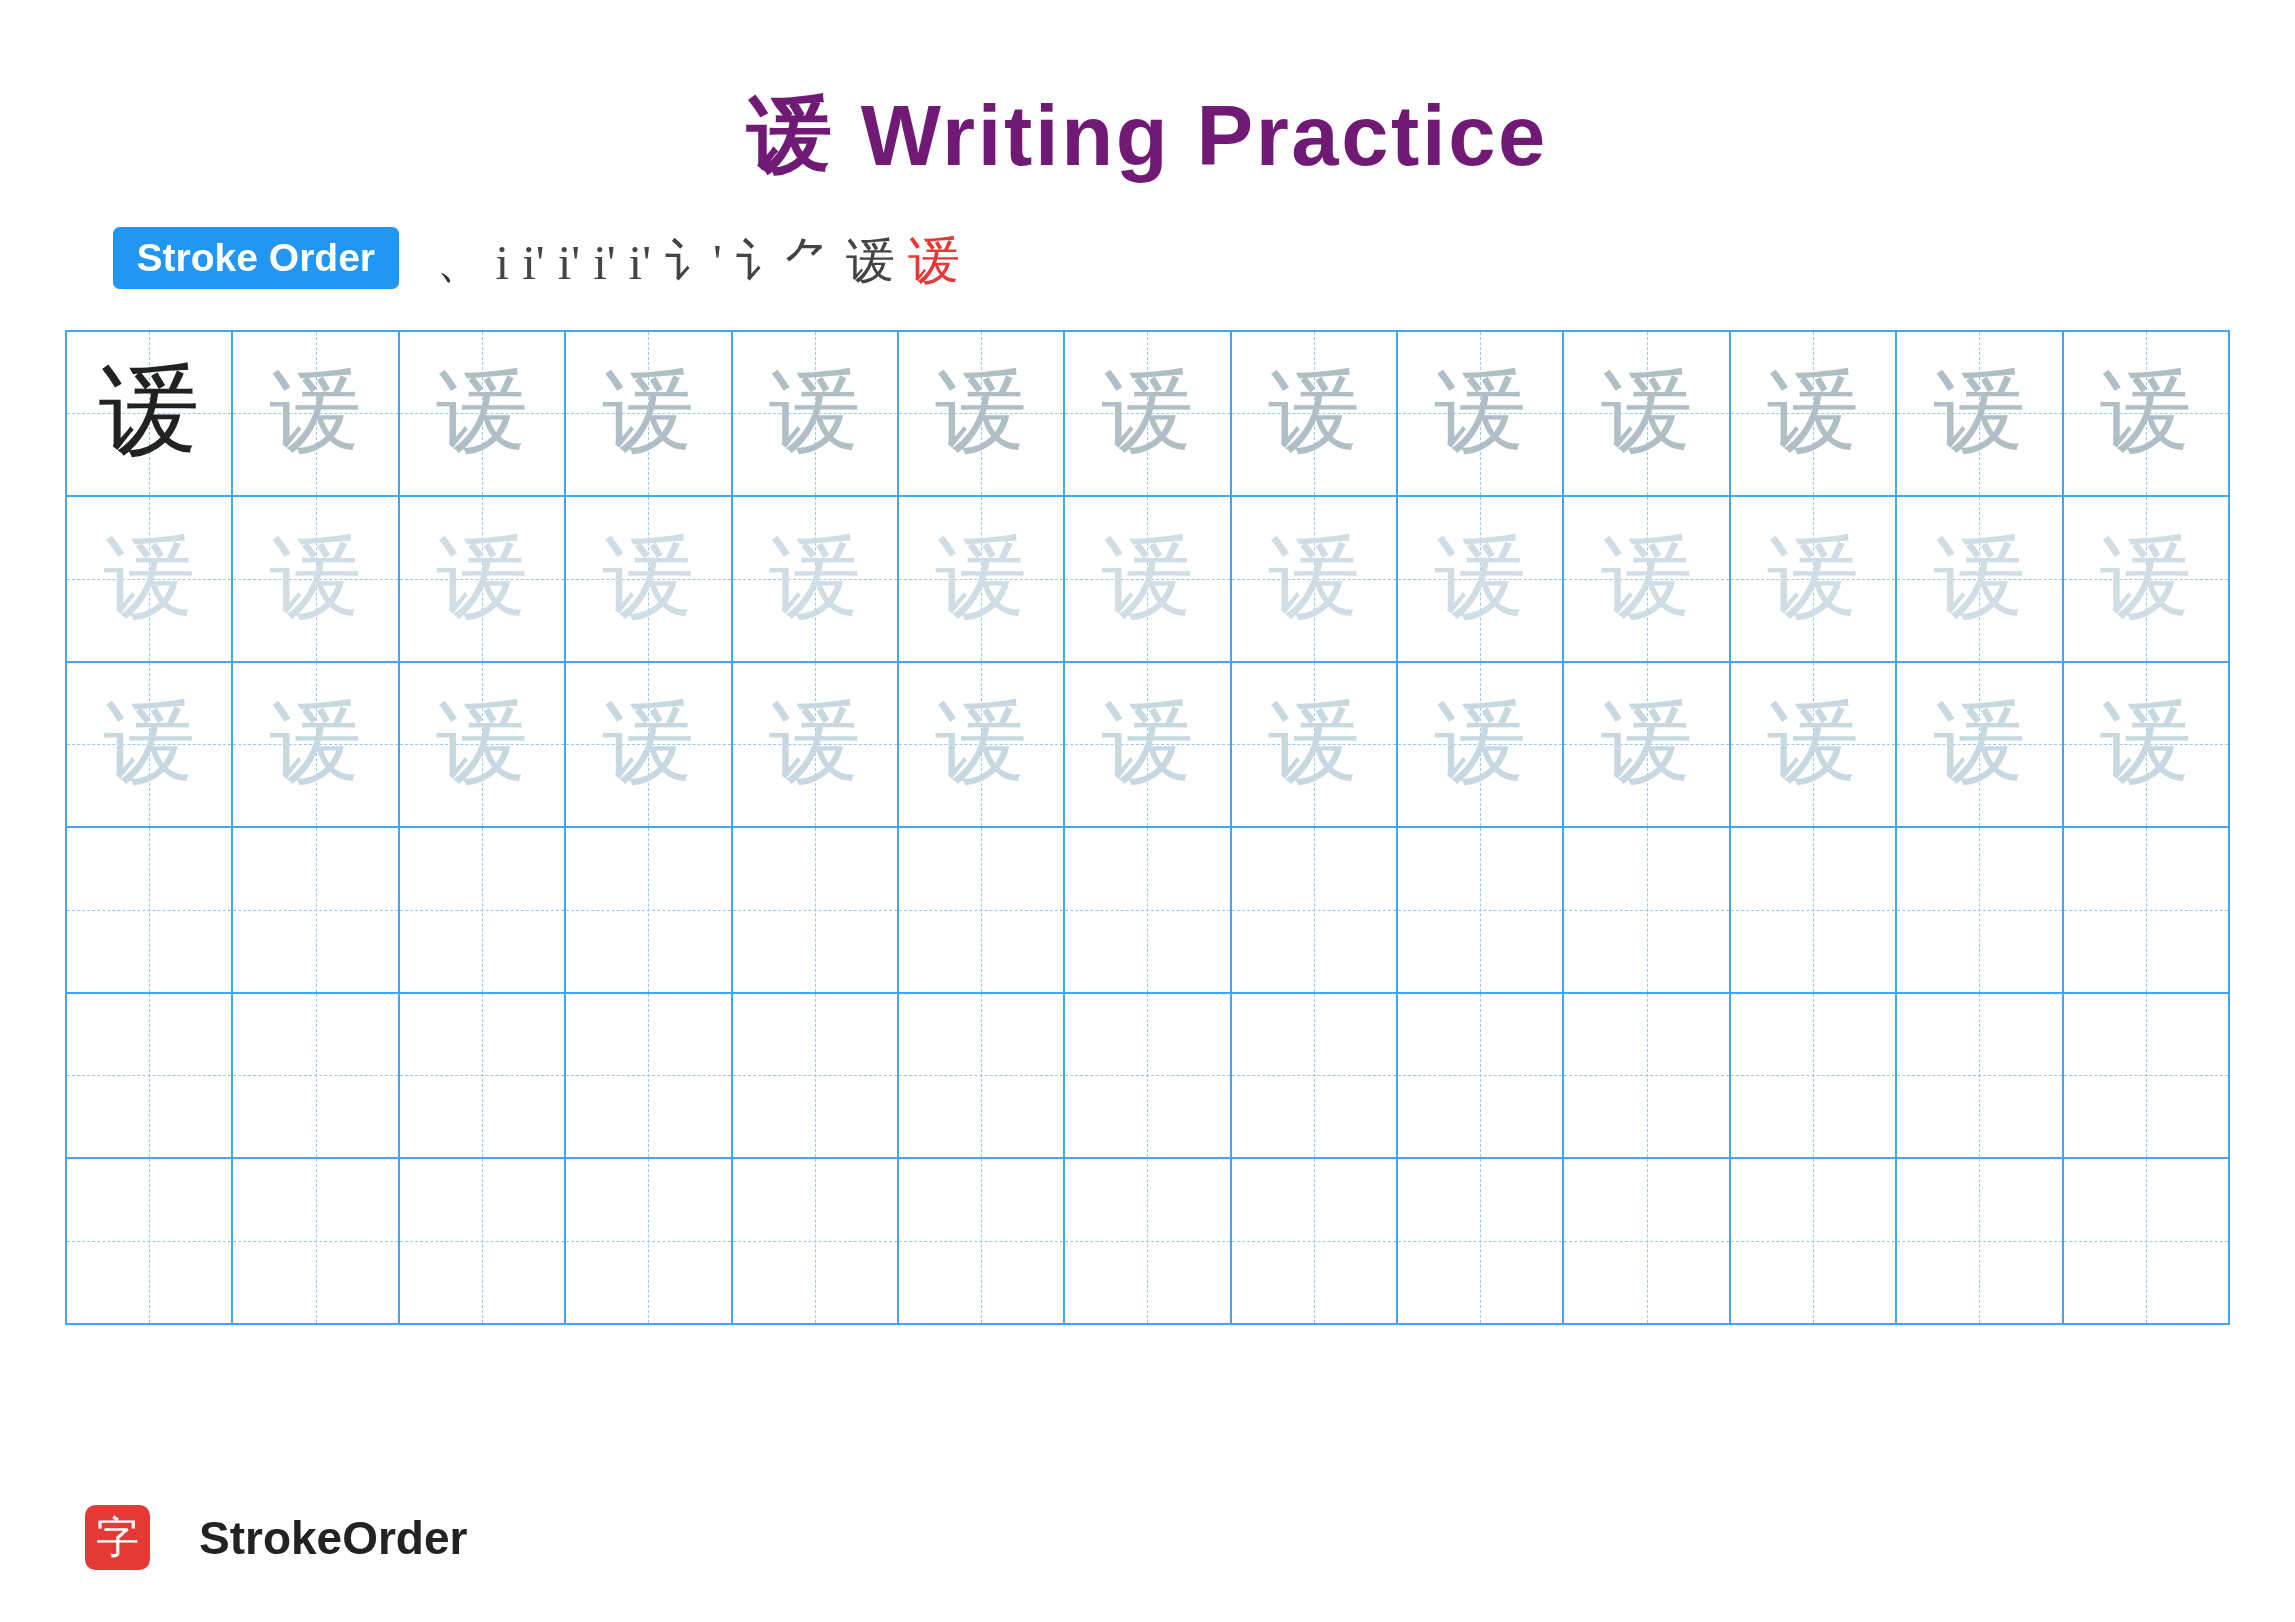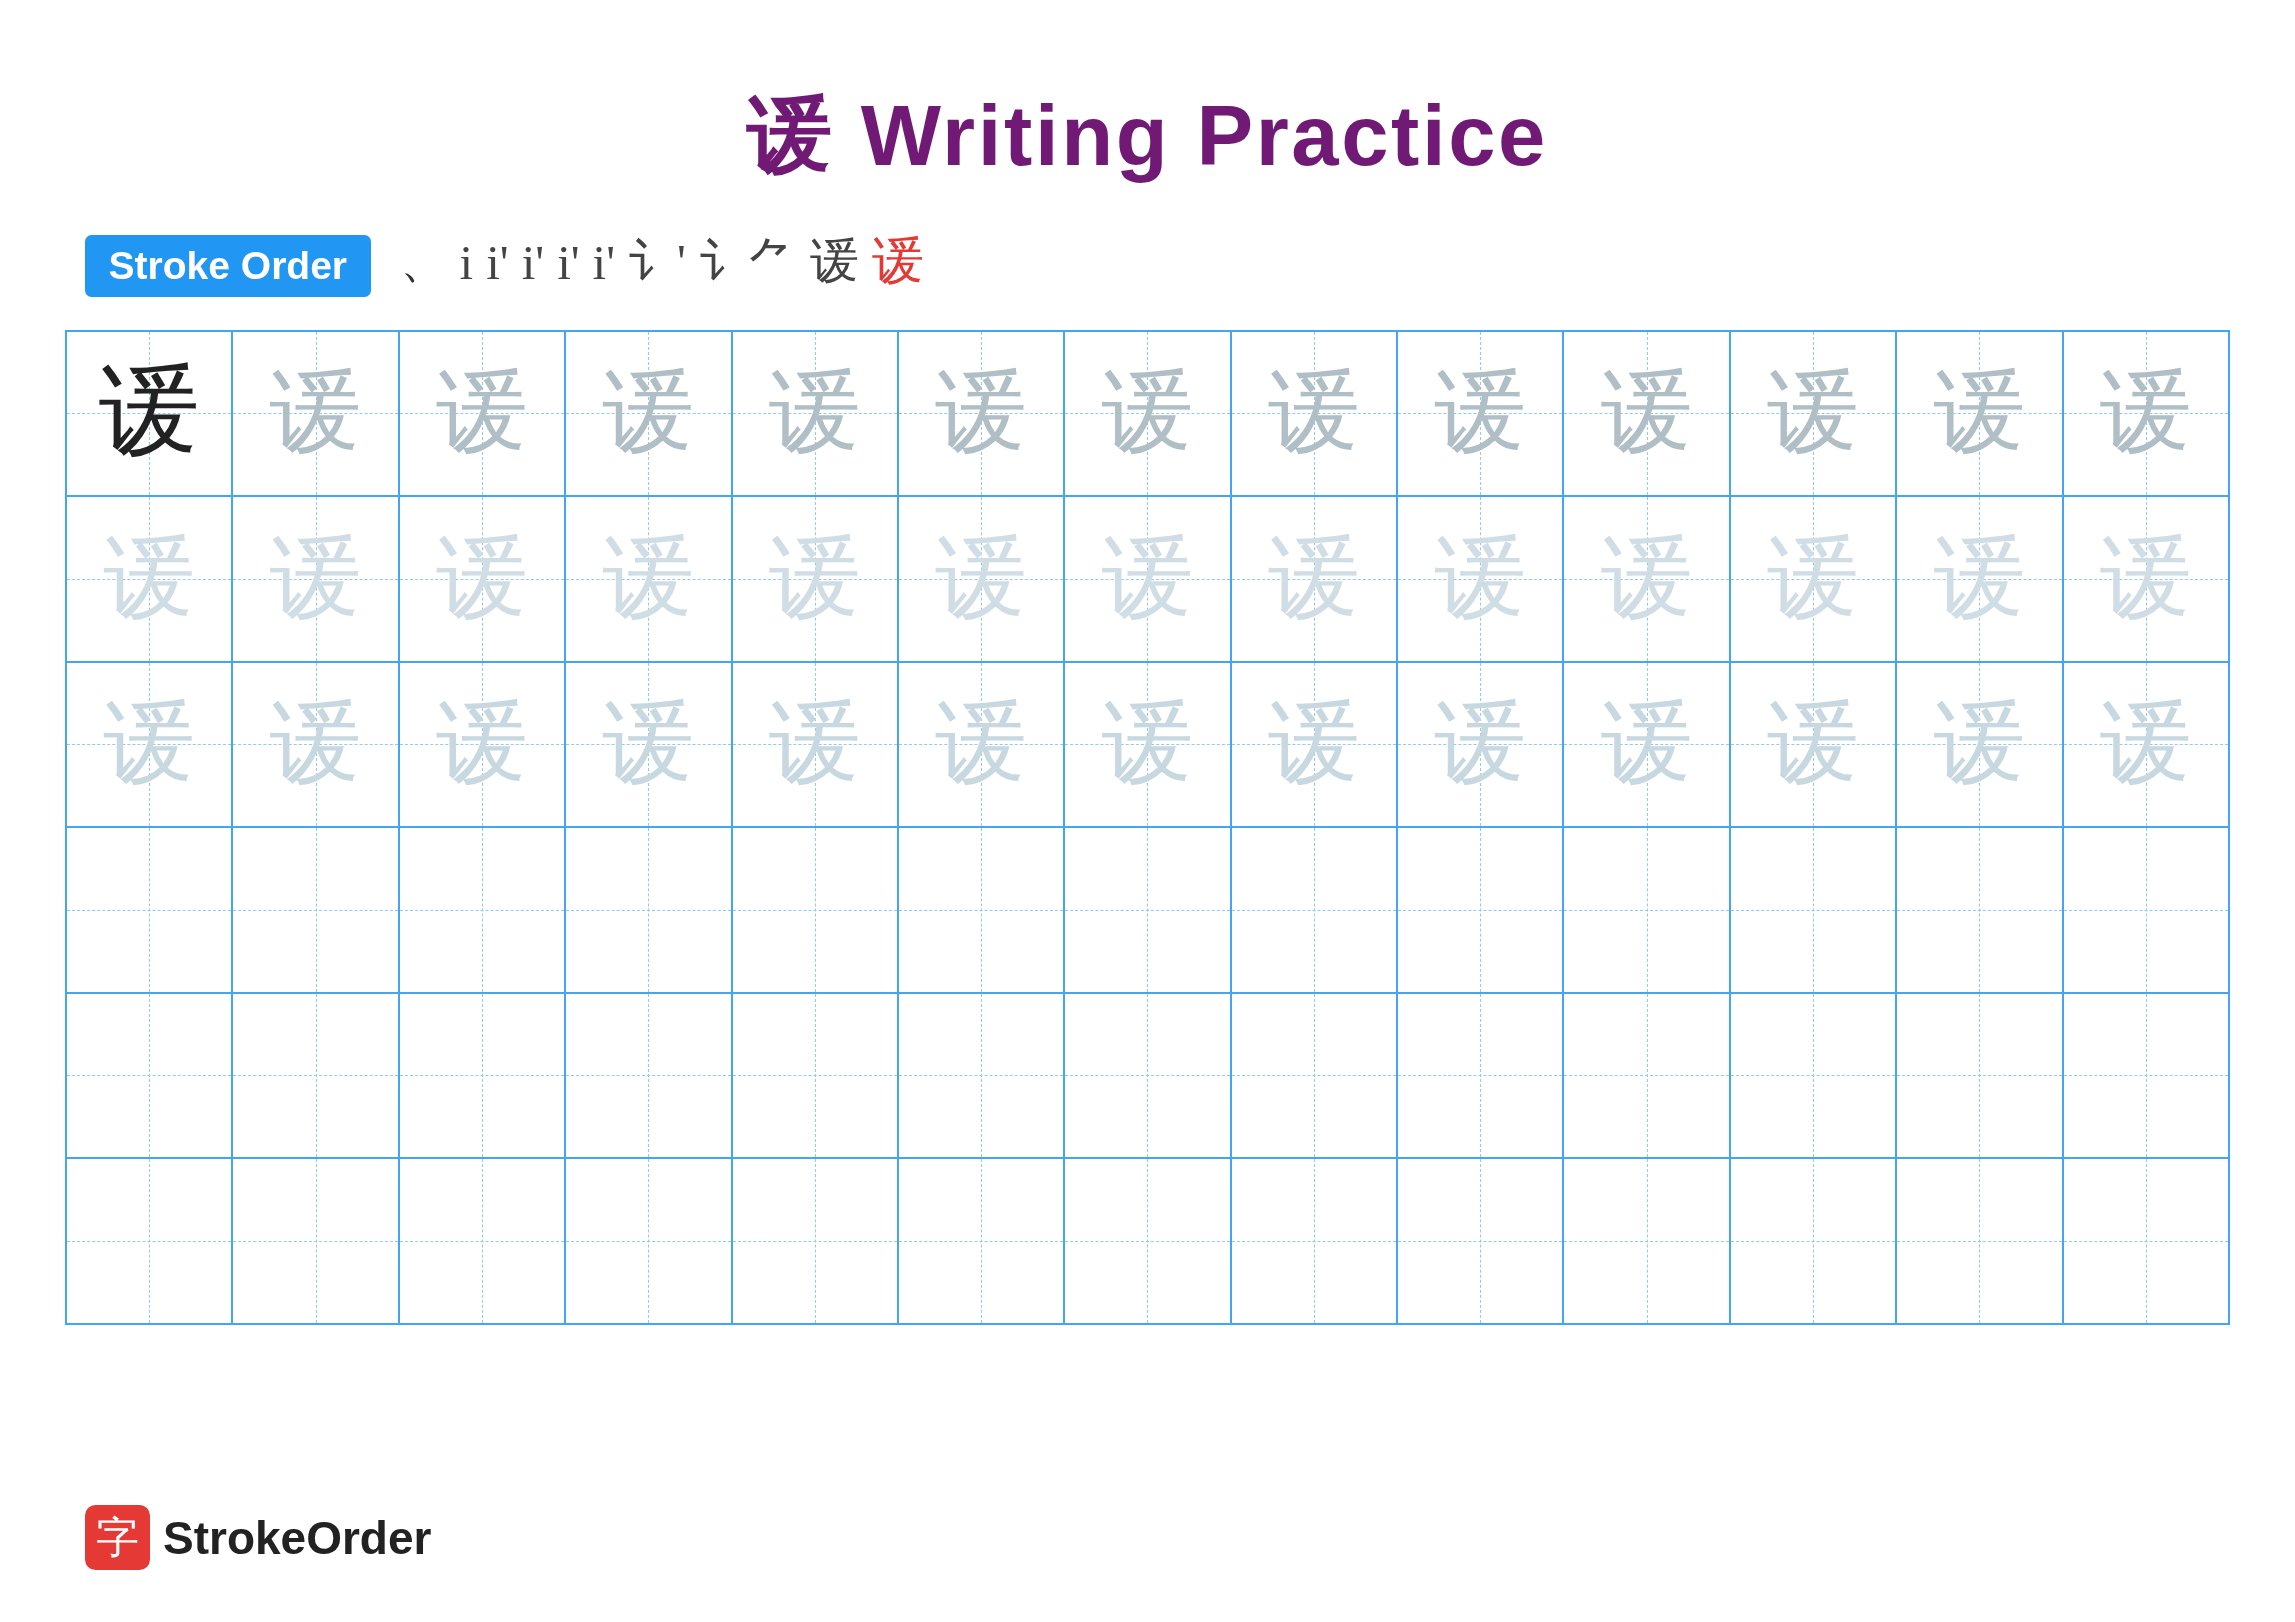--- a/index.html
+++ b/index.html
@@ -17,23 +17,24 @@
       padding-top: 79px;
       font-size: 85px;
       color: #701a75;
       font-family: Arial, sans-serif;
       font-weight: bold;
       letter-spacing: 2.6px;
     }
 
     .stroke-order-section {
       display: flex;
-      align-items: flex-end;
+      align-items: flex-start;
       padding: 33px 85px 19.6px 85px;
-      gap: 30px;
+      gap: 38px;
+      margin-left: 28px;
     }
 
     .stroke-order-badge {
       background: #2196F3;
       color: white;
       font-size: 39px;
       font-family: Arial, sans-serif;
       font-weight: bold;
       padding: 9.2px 23.6px;
       border-radius: 6.5px;
@@ -156,20 +157,21 @@
       color: white;
       font-size: 43px;
       font-family: serif;
     }
 
     .logo-text {
       font-size: 46px;
       font-weight: bold;
       color: #222;
       font-family: Arial, sans-serif;
+      margin-left: 36px;
     }
   </style>
 </head>
 <body>
 
 <div class="page-title">谖 Writing Practice</div>
 
 <div class="stroke-order-section">
   <div class="stroke-order-badge">Stroke Order</div>
 

